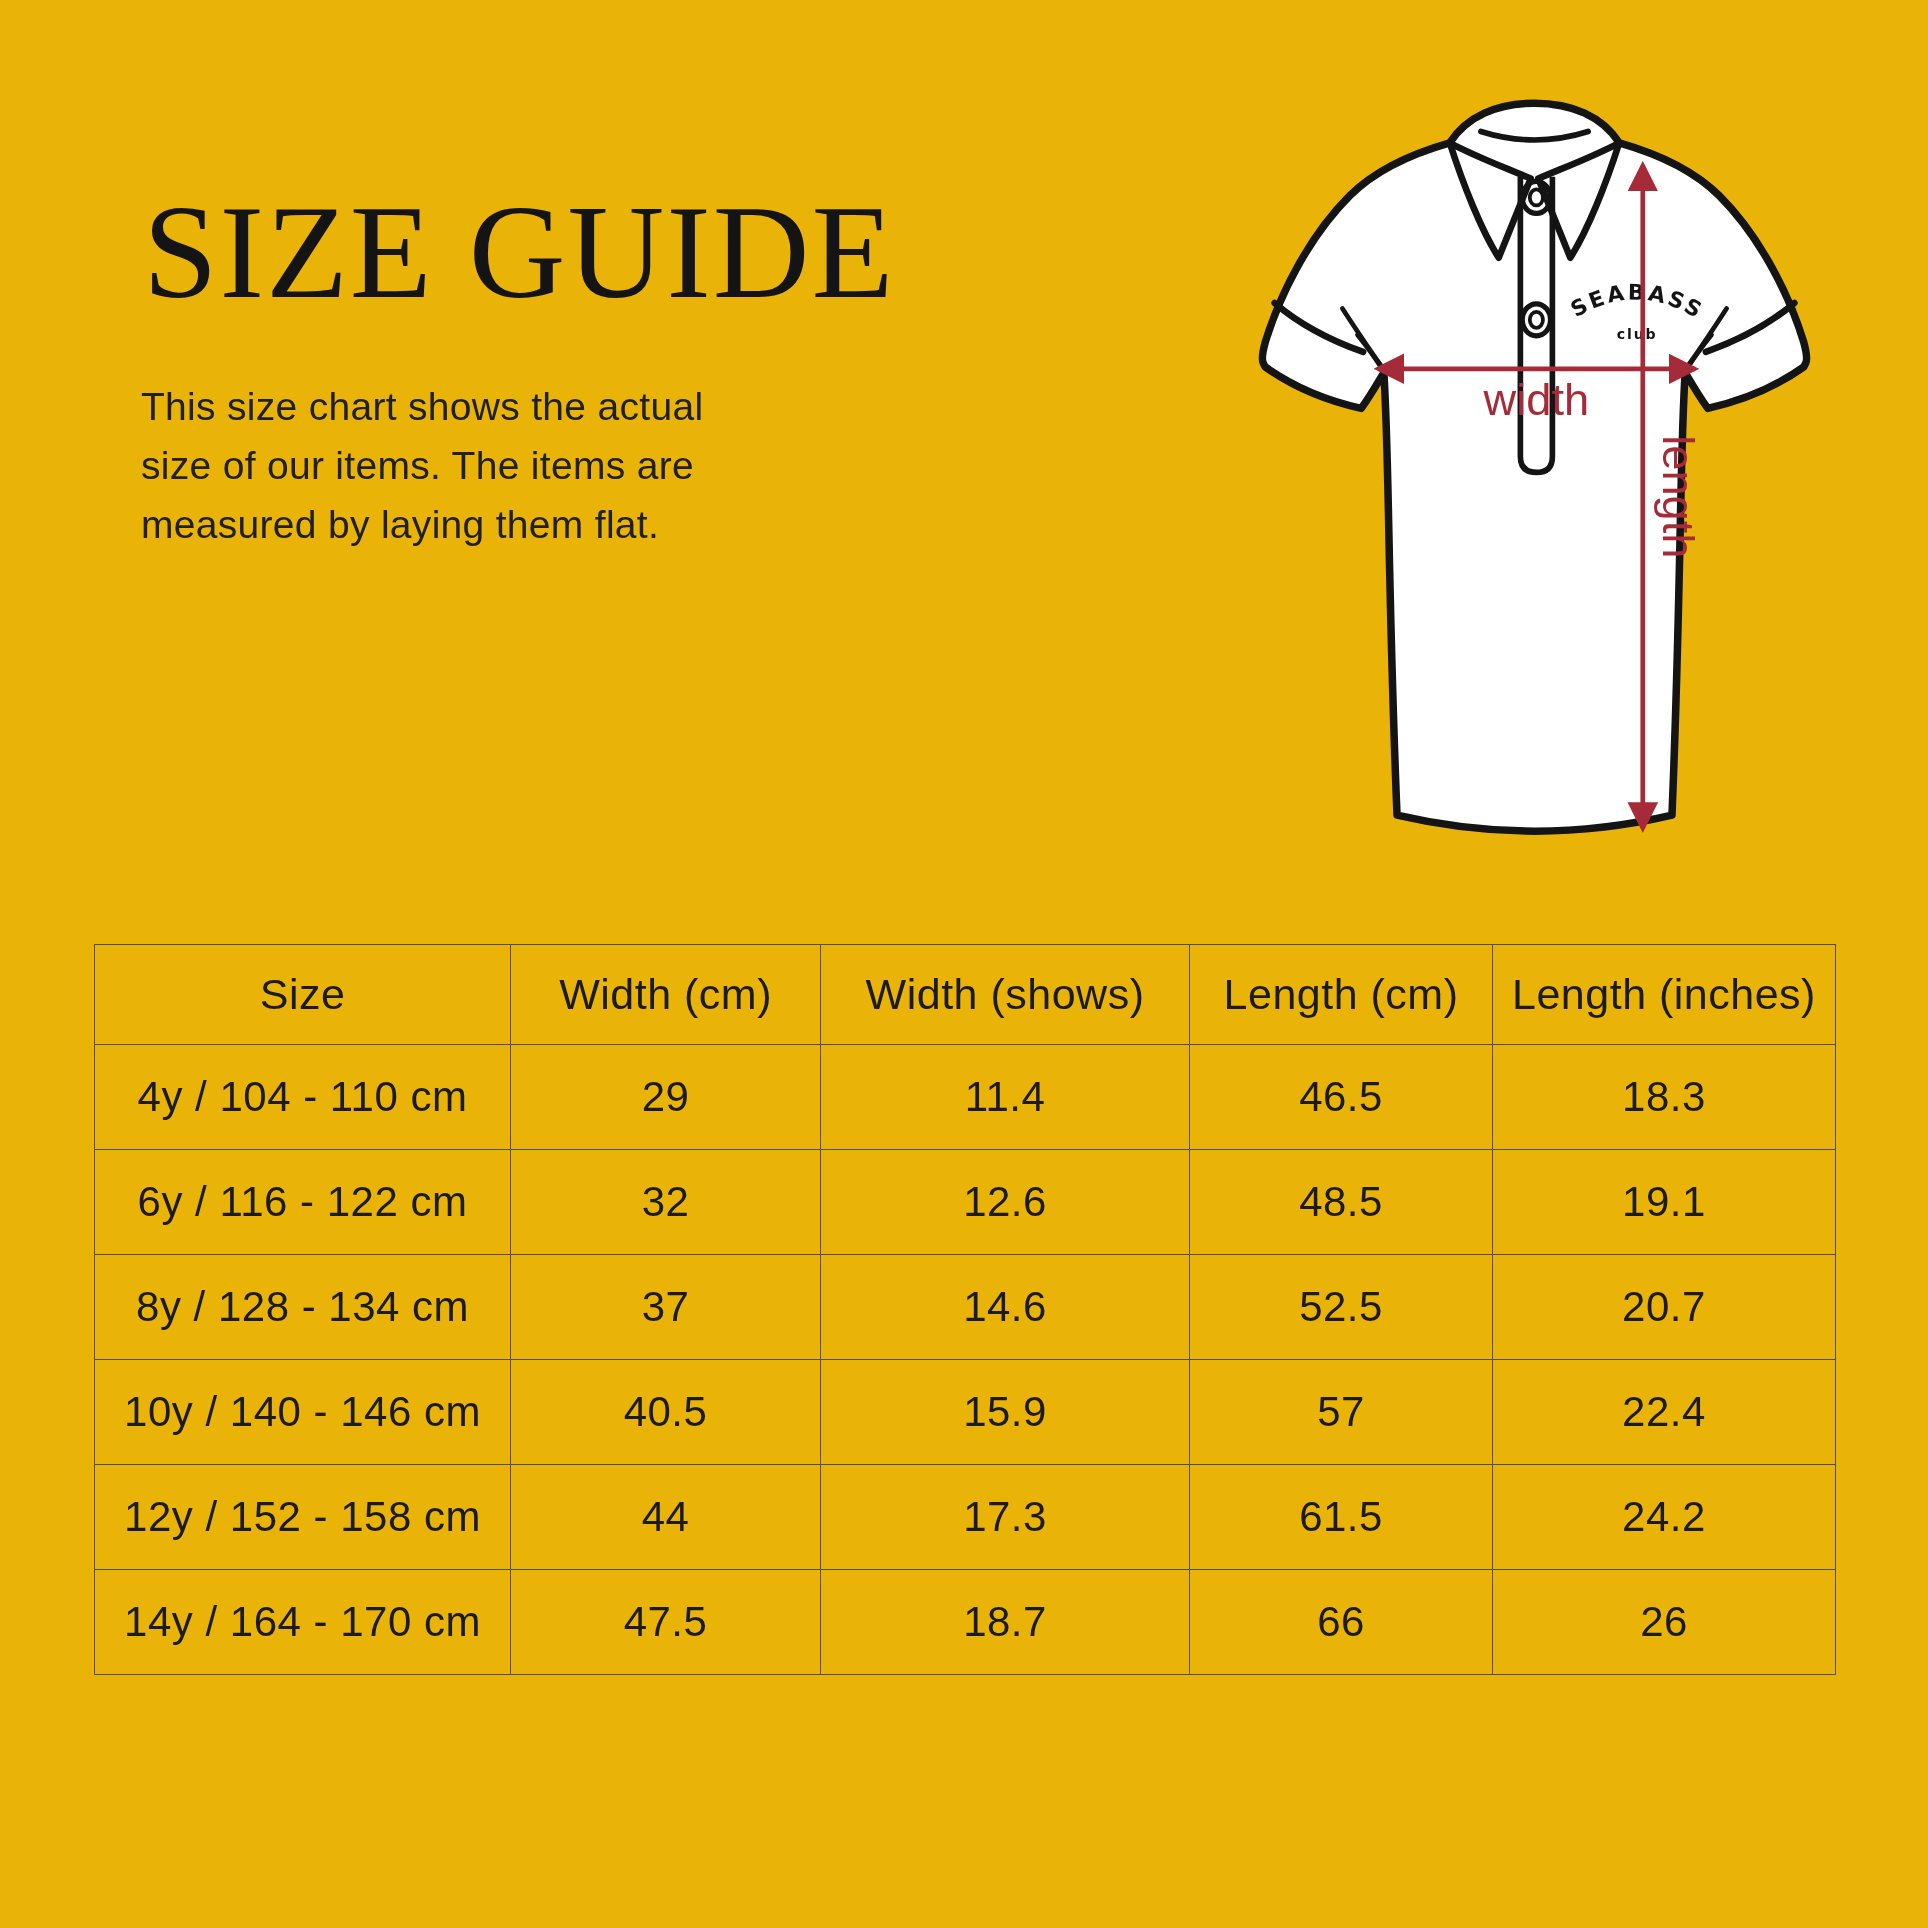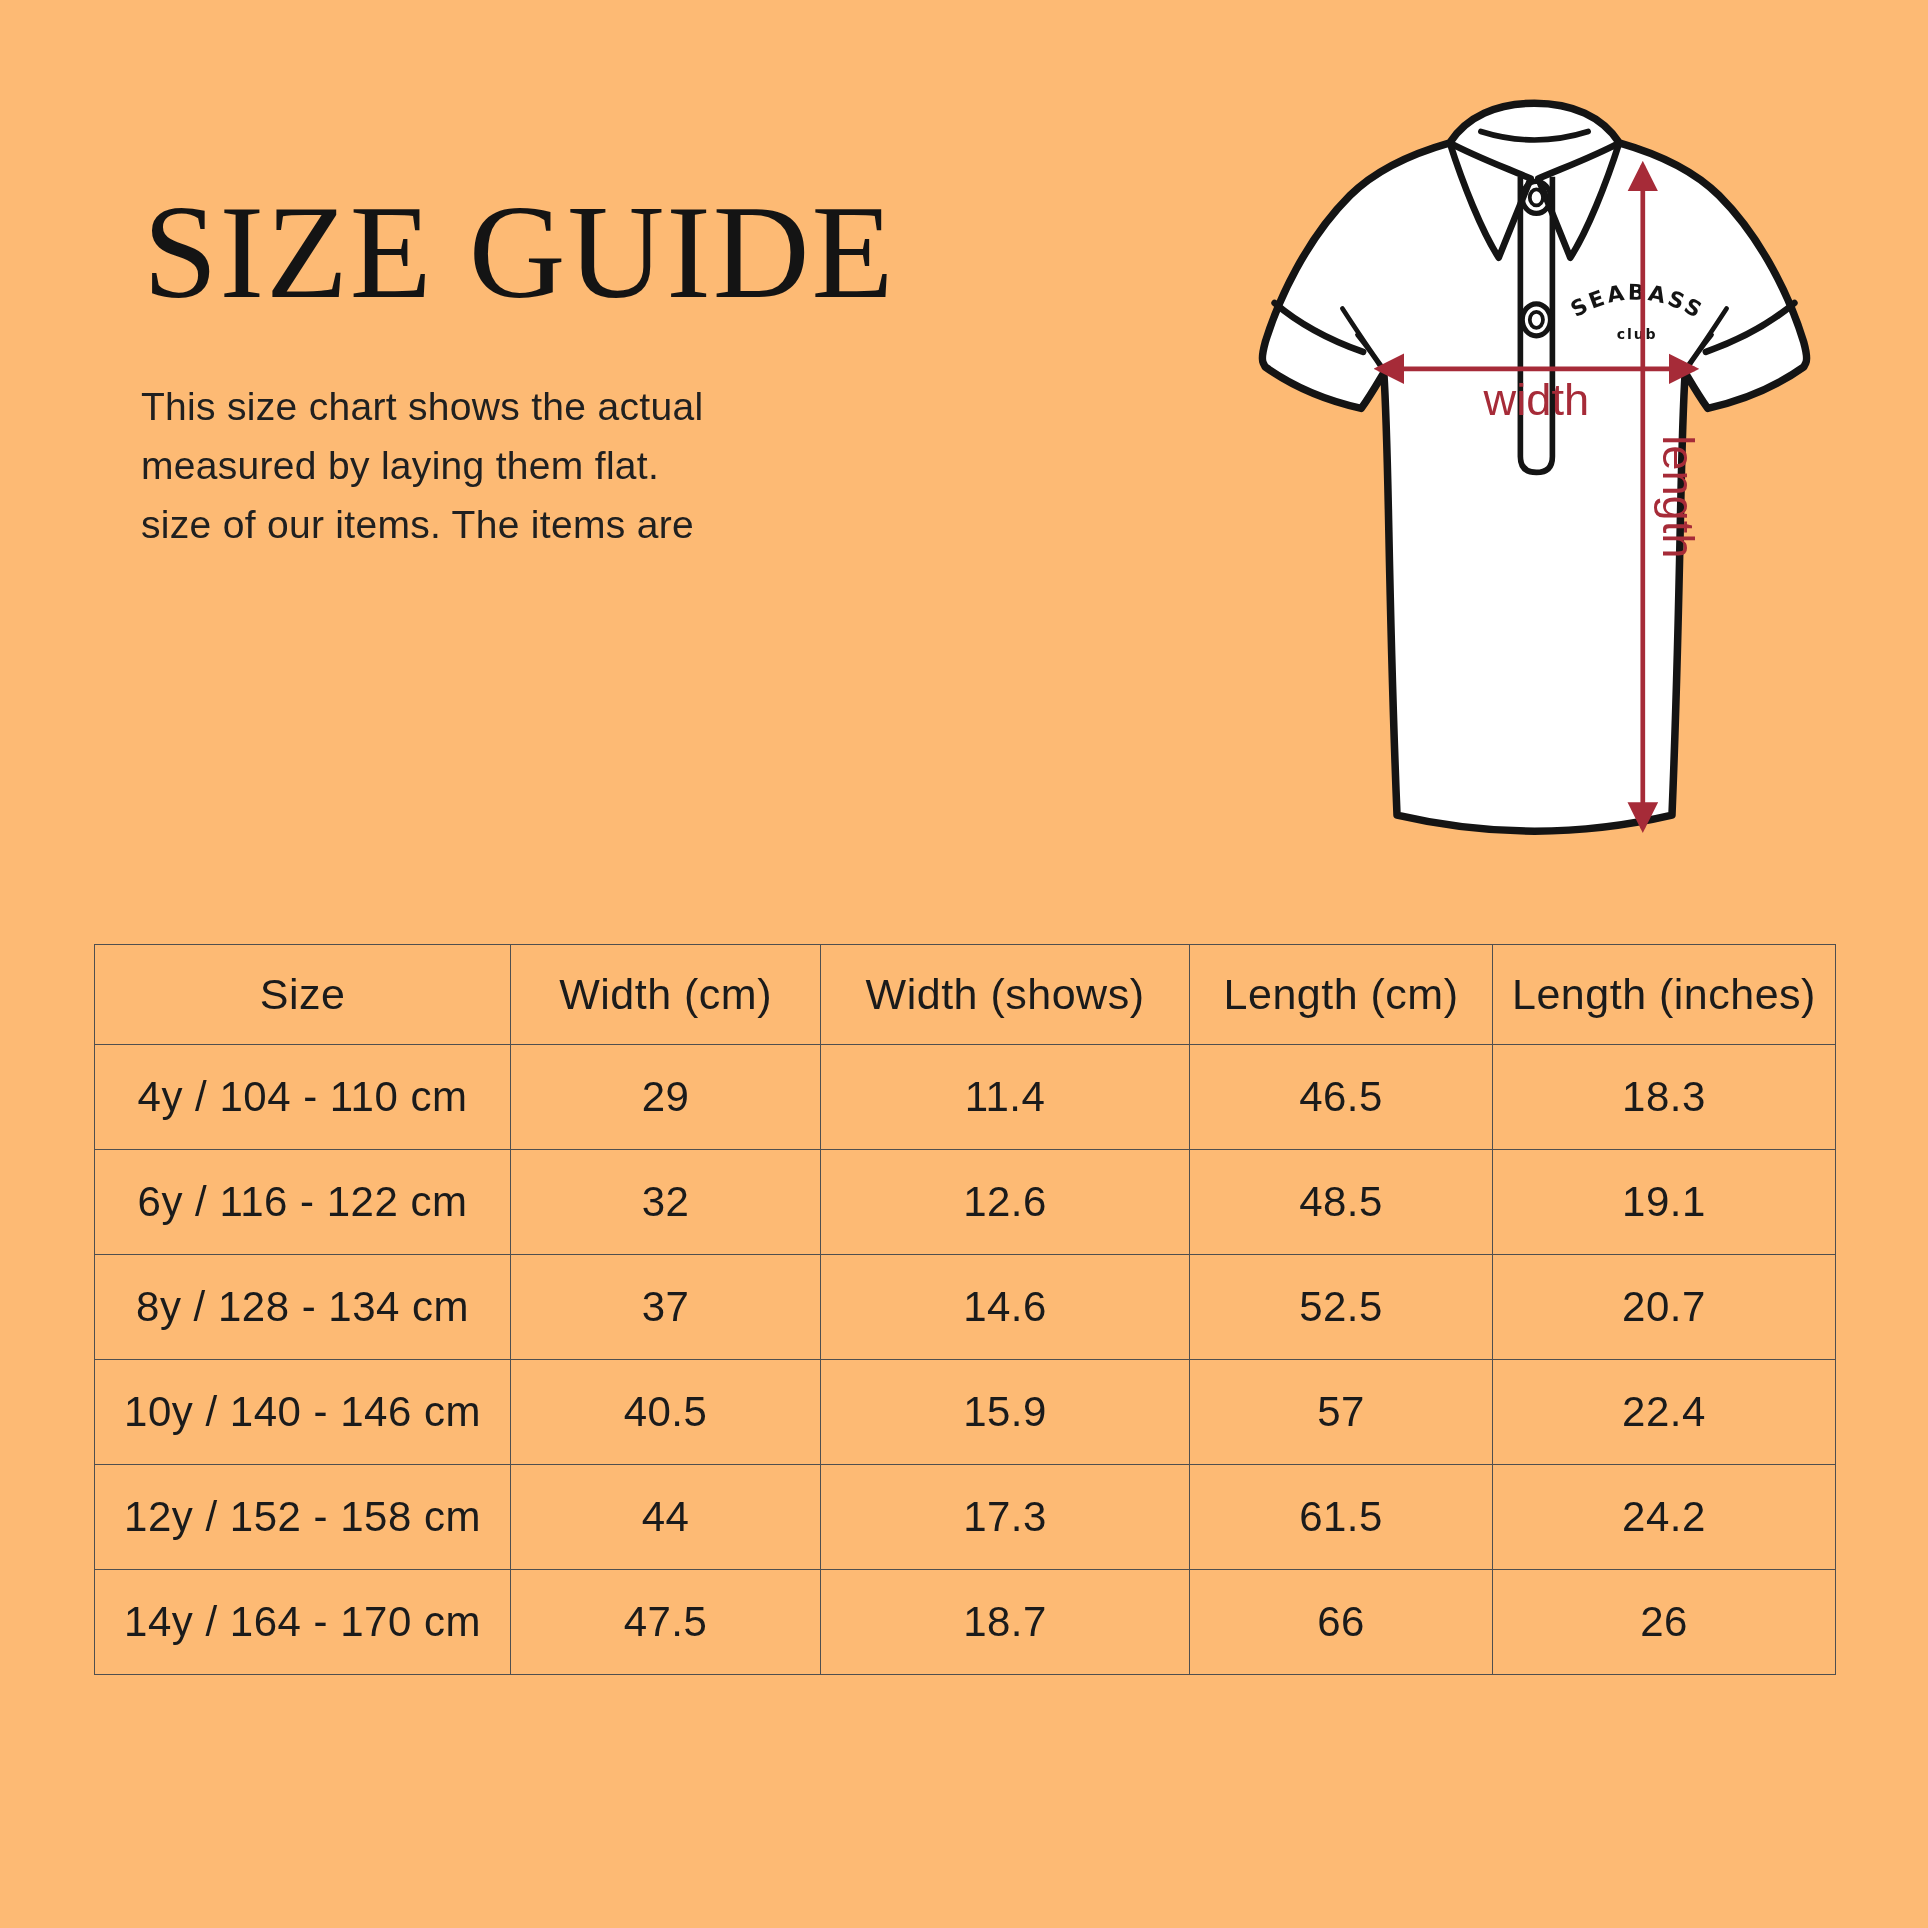--- a/index.html
+++ b/index.html
@@ -1,17 +1,17 @@
 <!DOCTYPE html>
 <html style="font-size:15px"><head>
 <meta charset="utf-8">
 <style>
   html,body{margin:0;padding:0;background:#ffffff;}
   .canvas{
-    position:relative;width:1928px;height:1928px;background:#fdba74;overflow:hidden;
+    position:relative;width:1928px;height:1928px;background:#eab308;overflow:hidden;
     font-family:"Liberation Sans", sans-serif;color:#1c1c1c;
   }
   .title{
     position:absolute;left:143px;top:175px;margin:0;
     font-family:"Liberation Serif", serif;font-weight:400;
     font-size:134px;letter-spacing:1.9px;color:#141414;white-space:nowrap;
   }
   .desc{
     position:absolute;left:141px;top:377px;
     font-size:39px;line-height:59px;color:#202020;letter-spacing:0.3px;
@@ -32,22 +32,22 @@
 </style>
 </head>
 <body>
 
 <div class="canvas">
 
   <h1 class="title">SIZE GUIDE</h1>
 
   <div class="desc">
     <div>This size chart shows the actual</div>
+    <div>size of our items. The items are</div>
     <div>measured by laying them flat.</div>
-    <div>size of our items. The items are</div>
   </div>
 
   <div class="figure">
     <svg viewBox="0 0 600 880" xmlns="http://www.w3.org/2000/svg">
       <defs>
         <marker id="arrowhead" viewBox="0 0 10 10" refX="8.5" refY="5" markerWidth="6.5" markerHeight="6.5" orient="auto-start-reverse">
           <path d="M0,0 L10,5 L0,10 Z" fill="#A62B38"></path>
         </marker>
       </defs>
 

